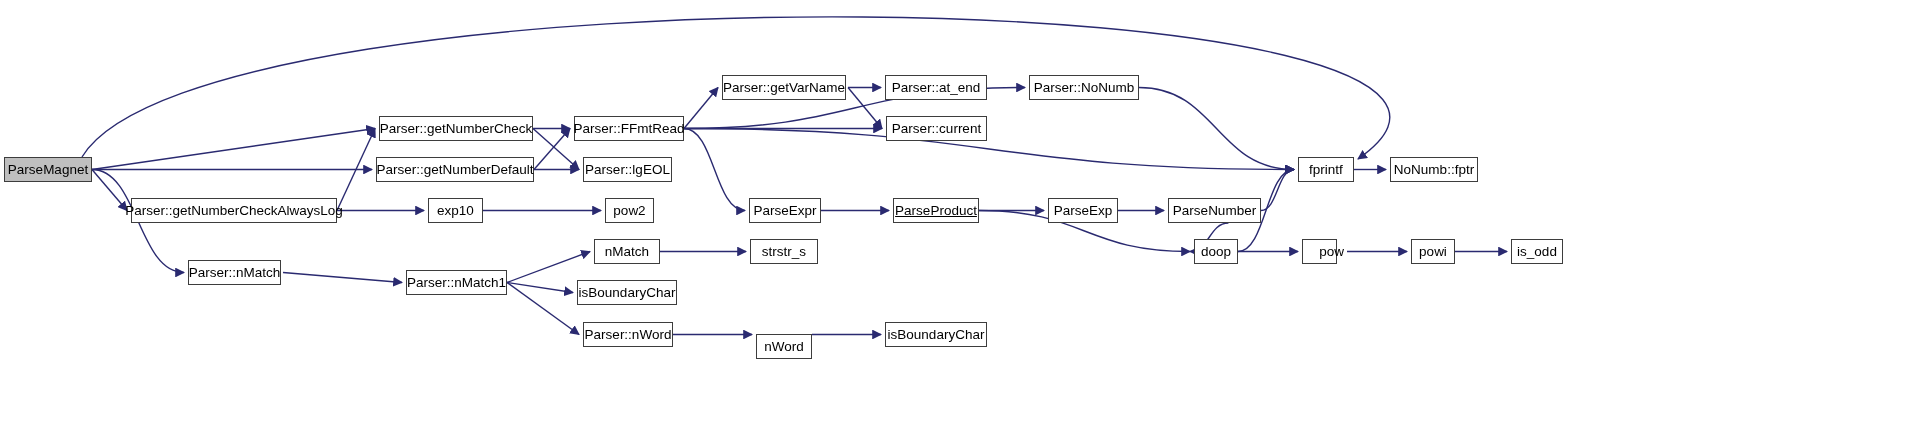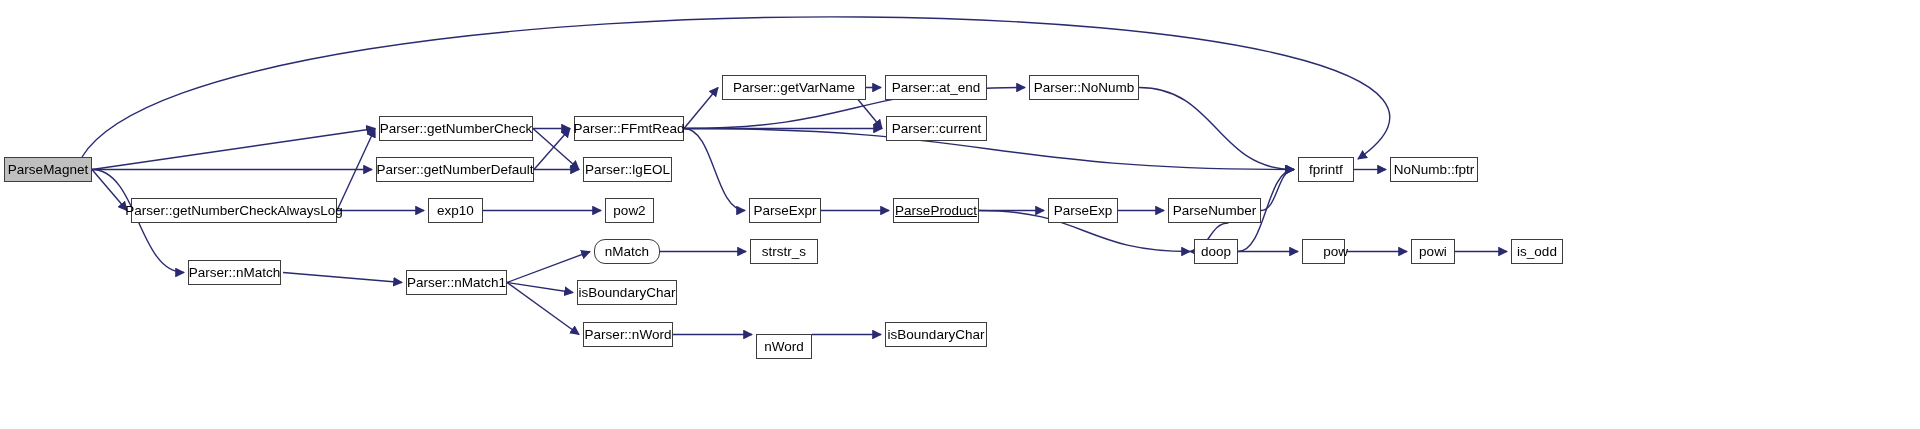--- a/index.html
+++ b/index.html
@@ -120,30 +120,30 @@
       </div>
       <div class="node" style="left: 428px; top: 198px; width: 55px;">
         <span class="node-label">exp10</span>
       </div>
       <div class="node" style="left: 605px; top: 198px; width: 49px;">
         <span class="node-label">pow2</span>
       </div>
       <div class="node" style="left: 406px; top: 270px; width: 101px;">
         <span class="node-label">Parser::nMatch1</span>
       </div>
-      <div class="node" style="left: 594px; top: 239px; width: 66px; border-radius: 11px;">
+      <div class="node" style="left: 594px; top: 239px; width: 66px;">
         <span class="node-label">nMatch</span>
       </div>
       <div class="node" style="left: 577px; top: 280px; width: 100px;">
         <span class="node-label">isBoundaryChar</span>
       </div>
       <div class="node" style="left: 583px; top: 322px; width: 90px;">
         <span class="node-label">Parser::nWord</span>
       </div>
-      <div class="node" style="left: 722px; top: 75px; width: 144px;">
+      <div class="node" style="left: 722px; top: 75px; width: 124px;">
         <span class="node-label">Parser::getVarName</span>
       </div>
       <div class="node" style="left: 885px; top: 75px; width: 102px;">
         <span class="node-label">Parser::at_end</span>
       </div>
       <div class="node" style="left: 1029px; top: 75px; width: 110px;">
         <span class="node-label">Parser::NoNumb</span>
       </div>
       <div class="node" style="left: 886px; top: 116px; width: 101px;">
         <span class="node-label">Parser::current</span>
@@ -171,21 +171,21 @@
       </div>
       <div class="node" style="left: 1298px; top: 157px; width: 56px;">
         <span class="node-label">fprintf</span>
       </div>
       <div class="node" style="left: 1390px; top: 157px; width: 88px;">
         <span class="node-label">NoNumb::fptr</span>
       </div>
       <div class="node" style="left: 1194px; top: 239px; width: 44px;">
         <span class="node-label">doop</span>
       </div>
-      <div class="node" style="left: 1302px; top: 239px; width: 43px; padding-left: 24px;">
+      <div class="node" style="left: 1302px; top: 239px; width: 35px; padding-left: 24px;">
         <span class="node-label">pow</span>
       </div>
       <div class="node" style="left: 1411px; top: 239px; width: 44px;">
         <span class="node-label">powi</span>
       </div>
       <div class="node" style="left: 1511px; top: 239px; width: 52px;">
         <span class="node-label">is_odd</span>
       </div>
     </div>
 </div>

